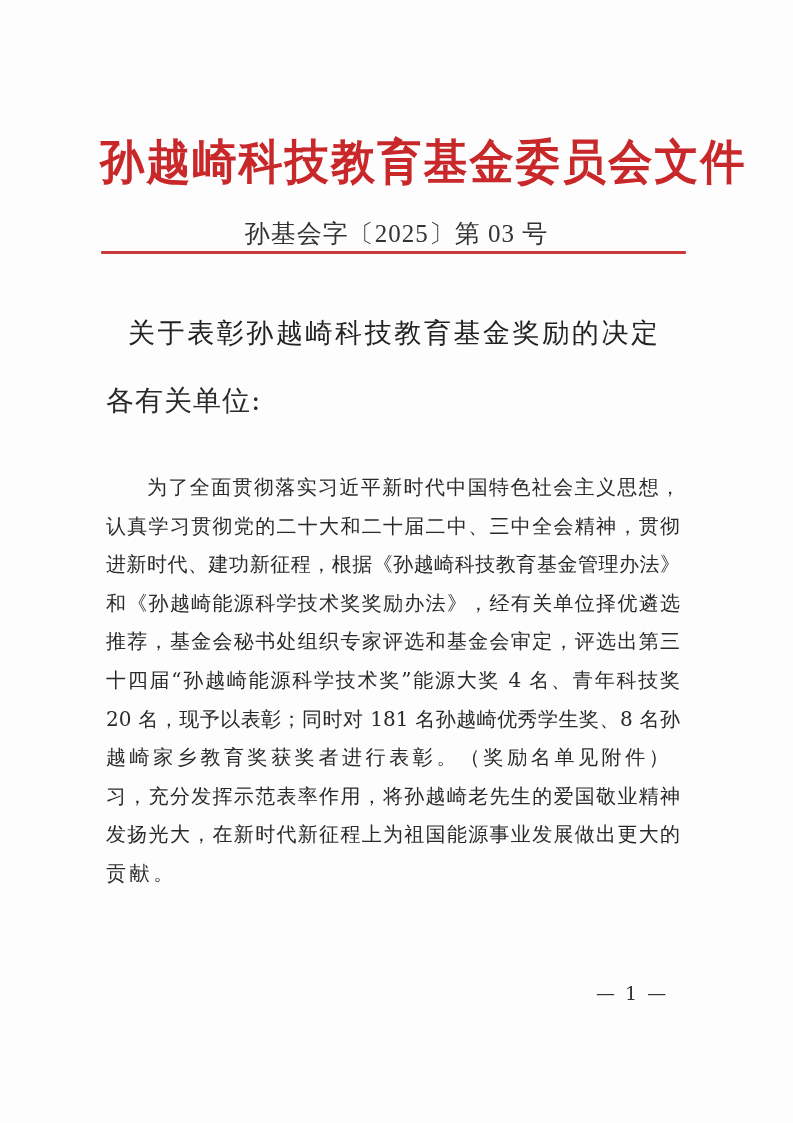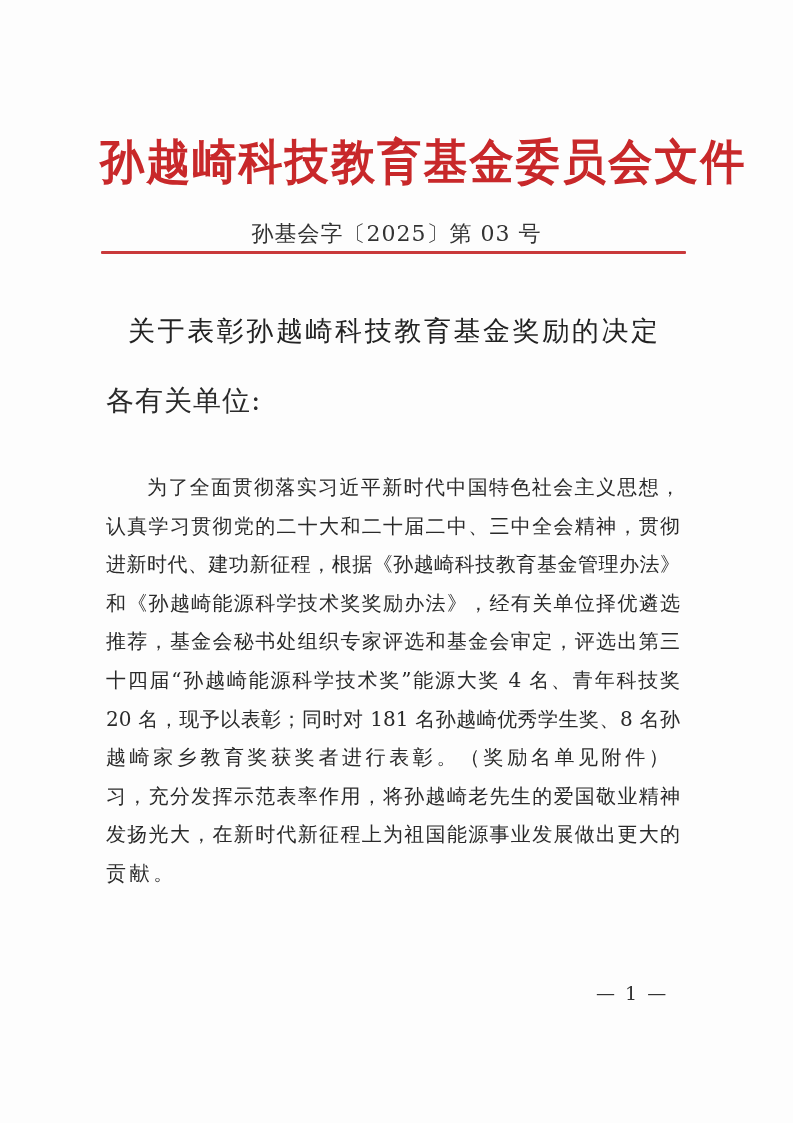--- a/index.html
+++ b/index.html
@@ -15,30 +15,31 @@
     .doc-header-title {
       position: absolute; left: 100px; top: 132px; width: 580px;
       font-family: "DejaVu Sans", "Liberation Sans", sans-serif;
       font-weight: bold; font-size: 44px; line-height: 60px;
       color: #c8282a; letter-spacing: 2.2px; white-space: nowrap;
       text-align: justify; text-align-last: justify;
       transform: scaleY(1.08);
     }
     .doc-number {
       position: absolute; left: 0; top: 221px; width: 793px;
-      text-align: center; font-size: 22px; line-height: 26px; color: #333;
+      text-align: center; font-size: 25px; line-height: 26px; color: #333;
       letter-spacing: 1px;
+      font-family: Liberation Serif, serif;
     }
     .red-rule {
       position: absolute; left: 101px; top: 251px; width: 585px; height: 3px;
       background: #c9393b; border-radius: 1px;
     }
     .decision-title {
       position: absolute; left: 128px; top: 313px; width: 530px;
-      font-family: Liberation Mono, monospace;
+      font-family: Liberation Sans, sans-serif;
       font-size: 27px; line-height: 40px; color: #222;
       white-space: nowrap; text-align: justify; text-align-last: justify;
     }
     .salutation {
       position: absolute; left: 106px; top: 386px;
       font-size: 28px; line-height: 30px; color: #2a2a2a; letter-spacing: 1px;
     }
     .body-text { position: absolute; left: 106px; top: 424px; width: 574px; }
     .line {
       height: 38.6px; line-height: 38.6px; font-size: 20px;

